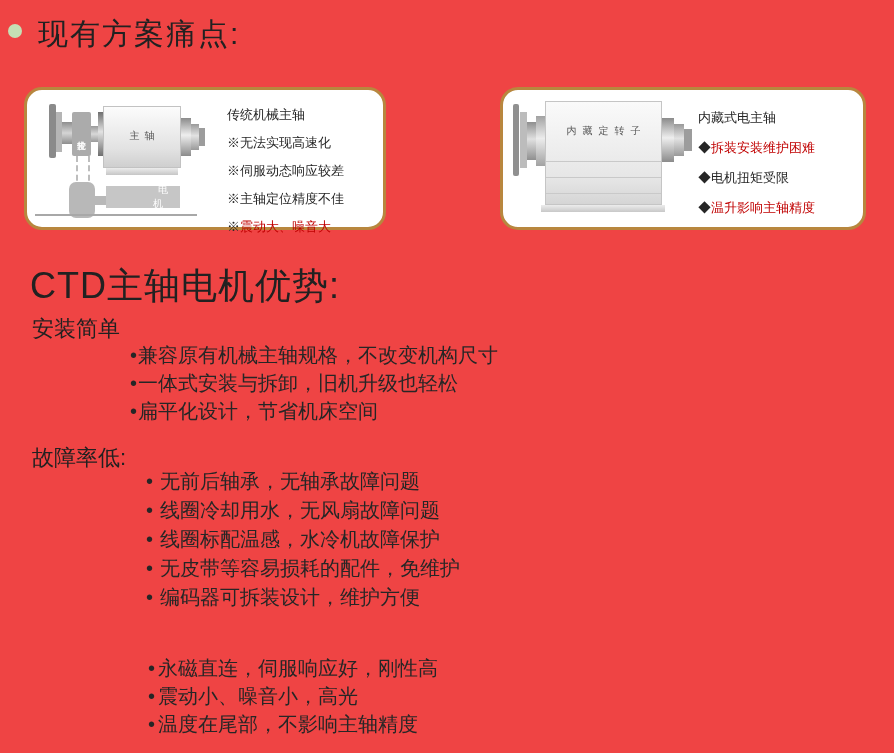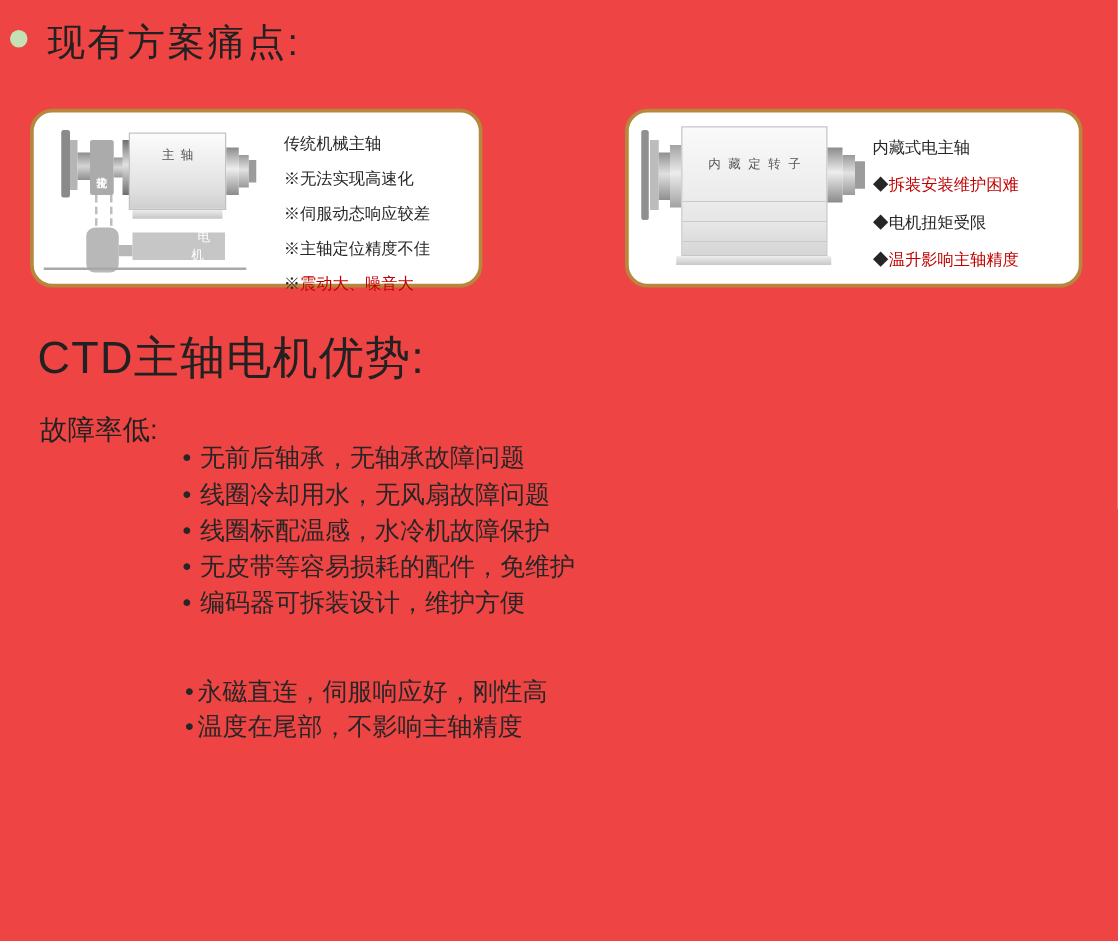--- a/index.html
+++ b/index.html
@@ -36,21 +36,21 @@
   .diag div, .diag2 div { position: absolute; }
   .d1-disc   { left: 14px; top: 8px;  width: 7px;  height: 54px; background: #8a8a8a; border-radius: 2px; }
   .d1-disc2  { left: 21px; top: 16px; width: 6px;  height: 40px; background: #b5b5b5; }
   .d1-hub    { left: 27px; top: 26px; width: 10px; height: 22px; background: linear-gradient(180deg,#8e8e8e,#d5d5d5 50%,#8e8e8e); }
   .d1-pulley { left: 37px; top: 16px; width: 19px; height: 44px; background: #ababab; border-radius: 2px;
                color: #fff; font-size: 9px; line-height: 10px; writing-mode: vertical-rl; text-orientation: upright;
                display: flex; align-items: center; justify-content: center; }
   .d1-shaft  { left: 56px; top: 30px; width: 8px;  height: 16px; background: linear-gradient(180deg,#9a9a9a,#d8d8d8 50%,#9a9a9a); }
   .d1-flange { left: 63px; top: 16px; width: 9px;  height: 44px; background: linear-gradient(180deg,#6f6f6f,#e2e2e2 45%,#6f6f6f); }
   .d1-body   { left: 68px; top: 10px; width: 78px; height: 62px; background: linear-gradient(180deg,#fcfcfc,#e2e2e2 70%,#cfcfcf); border: 1px solid #c2c2c2; }
-  .d1-body-label { position: static !important; display: block; text-align: center; margin-top: 10px;
+  .d1-body-label { position: static !important; display: block; text-align: center; margin-top: 22px;
                font-size: 10px; color: #555; letter-spacing: 5px; text-indent: 5px; }
   .d1-base   { left: 71px; top: 72px; width: 72px; height: 7px; background: linear-gradient(180deg,#ececec,#c6c6c6); }
   .d1-n1 { left: 146px; top: 22px; width: 10px; height: 38px; background: linear-gradient(180deg,#8b8b8b,#eeeeee 45%,#8b8b8b); }
   .d1-n2 { left: 156px; top: 28px; width: 8px;  height: 26px; background: linear-gradient(180deg,#9a9a9a,#e2e2e2 45%,#9a9a9a); }
   .d1-n3 { left: 164px; top: 32px; width: 6px;  height: 18px; background: #9c9c9c; }
   .d1-dash1 { left: 41px; top: 60px; height: 34px; width: 0; border-left: 2px dashed #bdbdbd; }
   .d1-dash2 { left: 53px; top: 60px; height: 34px; width: 0; border-left: 2px dashed #bdbdbd; }
   .d1-motorblock { left: 34px; top: 86px; width: 26px; height: 36px; background: #b8b8b8; border-radius: 7px; }
   .d1-conn  { left: 60px; top: 100px; width: 11px; height: 9px; background: #b8b8b8; }
   .d1-motorbar { left: 71px; top: 90px; width: 74px; height: 22px; background: #c6c6c6;
@@ -148,32 +148,41 @@
         <div class="pain-line pain-heading">内藏式电主轴</div>
         <div class="pain-line"><span class="mkx">◆</span><span class="red">拆装安装维护困难</span></div>
         <div class="pain-line"><span class="mkx">◆</span><span>电机扭矩受限</span></div>
         <div class="pain-line"><span class="mkx">◆</span><span class="red">温升影响主轴精度</span></div>
       </div>
     </div>
   </div>
 
   <h2 class="adv-heading">CTD主轴电机优势:</h2>
 
+  <div class="adv-section s1">
+    <div class="adv-label">安装简单</div>
+    <ul class="adv-list">
+      <li><span class="mk">•</span><span>兼容原有机械主轴规格，不改变机构尺寸</span></li>
+      <li><span class="mk">•</span><span>一体式安装与拆卸，旧机升级也轻松</span></li>
+      <li><span class="mk">•</span><span>扁平化设计，节省机床空间</span></li>
+    </ul>
+  </div>
 
   <div class="adv-section s2">
     <div class="adv-label">故障率低:</div>
     <ul class="adv-list">
       <li><span class="mk">•</span><span>无前后轴承，无轴承故障问题</span></li>
       <li><span class="mk">•</span><span>线圈冷却用水，无风扇故障问题</span></li>
       <li><span class="mk">•</span><span>线圈标配温感，水冷机故障保护</span></li>
       <li><span class="mk">•</span><span>无皮带等容易损耗的配件，免维护</span></li>
       <li><span class="mk">•</span><span>编码器可拆装设计，维护方便</span></li>
     </ul>
   </div>
 
   <div class="adv-section s3">
     <ul class="adv-list">
       <li><span class="mk">•</span><span>永磁直连，伺服响应好，刚性高</span></li>
+      <li><span class="mk">•</span><span>震动小、噪音小，高光</span></li>
       <li><span class="mk">•</span><span>温度在尾部，不影响主轴精度</span></li>
     </ul>
   </div>
 
 </div>
 
 </body></html>

